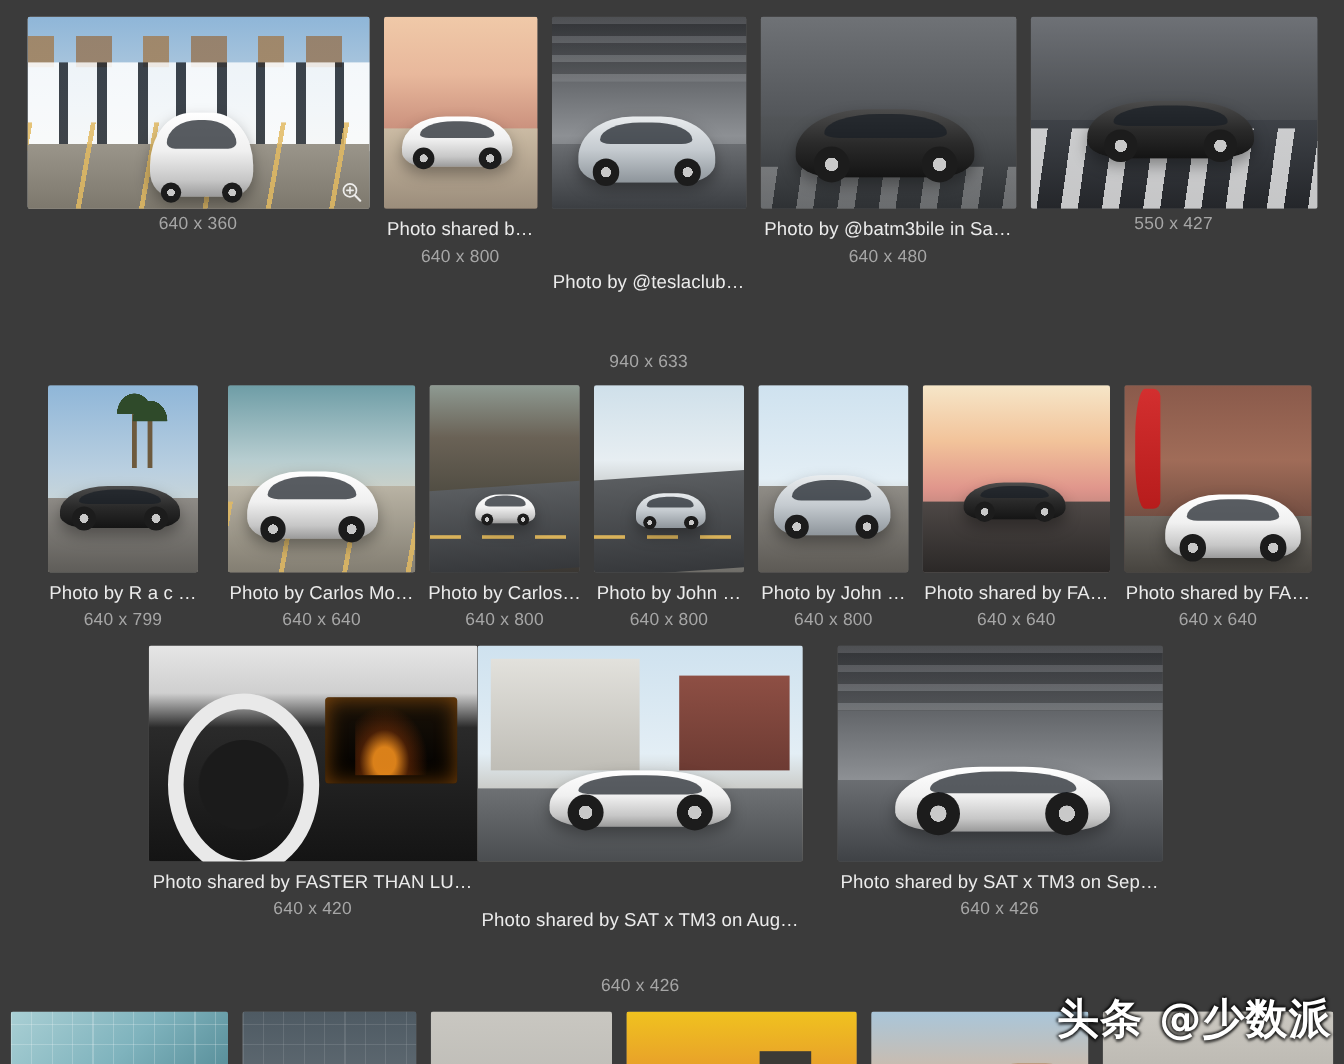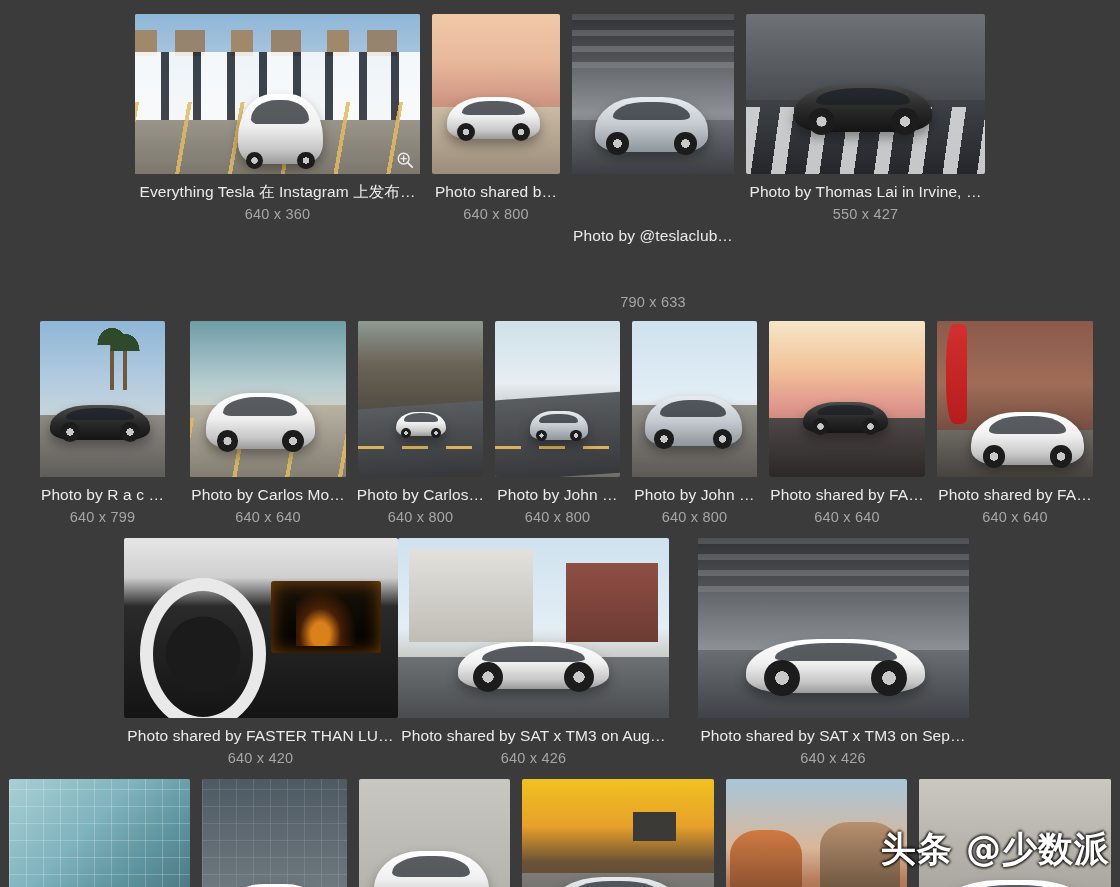--- a/index.html
+++ b/index.html
@@ -250,21 +250,20 @@
           </div>
           <span class="zoom-badge">
   <svg viewBox="0 0 20 20" width="18" height="18">
     <circle cx="8.5" cy="8.5" r="6" fill="none" stroke="#ffffff" stroke-width="1.6"></circle>
     <line x1="13" y1="13" x2="18" y2="18" stroke="#ffffff" stroke-width="2" stroke-linecap="round"></line>
     <line x1="5.6" y1="8.5" x2="11.4" y2="8.5" stroke="#ffffff" stroke-width="1.5" stroke-linecap="round"></line>
     <line x1="8.5" y1="5.6" x2="8.5" y2="11.4" stroke="#ffffff" stroke-width="1.5" stroke-linecap="round"></line>
   </svg>
 </span>
         </div>
-        <div class="caption">Everything Tesla 在 Instagram 上发布…</div>
         <div class="dims">640 x 360</div>
       </div>
       <div class="cell" style="width: 128px;">
         <div class="thumb" style="width: 128px; height: 160px;">
           <div class="art sky-dusk">
             <div class="ground" style="height:42%;background:linear-gradient(#cbbba4,#9b8d7b)"></div>
          <div class="car white" style="left:12%;width:72%;height:26%;bottom:22%">
               <i class="wheel l"></i>
               <i class="wheel r"></i>
             </div>
@@ -278,34 +277,47 @@
           <div class="art garage">
             <div class="ceilbeams"></div>
          <div class="ground" style="height:34%;background:linear-gradient(#6a6d71,#3b3e42)"></div>
          <div class="car silver" style="left:14%;width:70%;height:34%;bottom:14%">
               <i class="wheel l"></i>
               <i class="wheel r"></i>
             </div>
           </div>
         </div>
         <div class="caption">Photo by @teslaclub…</div>
-        <div class="dims">790 x 633</div>
+        <div class="dims">940 x 633</div>
+      </div>
+      <div class="cell" style="width: 213px;">
+        <div class="thumb" style="width: 213px; height: 160px;">
+          <div class="art asphalt">
+            <div style="position:absolute;inset:0 0 48% 0;background:linear-gradient(#6f7276,#53565a)"></div>
+         <div class="stripes" style="height:22%;opacity:.35"></div>
+         <div class="car black" style="left:14%;width:70%;height:36%;bottom:16%">
+              <i class="wheel l"></i>
+              <i class="wheel r"></i>
+            </div>
+          </div>
+        </div>
+        <div class="caption">Photo by @batm3bile in Sa…</div>
+        <div class="dims">640 x 480</div>
       </div>
       <div class="cell" style="width: 239px;">
         <div class="thumb" style="width: 239px; height: 160px;">
           <div class="art sky-night">
             <div style="position:absolute;inset:0 0 46% 0;background:linear-gradient(#6e7176,#494c50)"></div>
          <div class="stripes"></div>
          <div class="car black" style="left:20%;width:58%;height:30%;bottom:26%">
               <i class="wheel l"></i>
               <i class="wheel r"></i>
             </div>
           </div>
         </div>
-        <div class="caption">Photo by Thomas Lai in Irvine, …</div>
         <div class="dims">550 x 427</div>
       </div>
     </div>
     <div class="row" style="gap: 12px; margin-top: 10px;">
       <div class="cell" style="width: 151px;">
         <div class="thumb" style="width: 125px; height: 156px;">
           <div class="art sky-blue">
             <i class="palm" style="left:56%;top:10%;height:34%"></i>
          <i class="palm" style="left:66%;top:14%;height:30%"></i>
          <div class="ground" style="height:40%;background:linear-gradient(#8e8b86,#5f5d59)"></div>
@@ -408,21 +420,21 @@
           <div class="art interior">
             <div class="steer"></div>
             <div class="screen">
               <div class="flame"></div>
             </div>
           </div>
         </div>
         <div class="caption">Photo shared by FASTER THAN LU…</div>
         <div class="dims">640 x 420</div>
       </div>
-      <div class="cell" style="width: 304px;">
+      <div class="cell" style="width: 304px; gap: 32px;">
         <div class="thumb" style="width: 271px; height: 180px;">
           <div class="art sky-pale">
             <div style="position:absolute;left:4%;top:6%;width:46%;height:52%;background:linear-gradient(#e2e1dc,#bfbdb6)"></div>
          <div style="position:absolute;right:4%;top:14%;width:34%;height:44%;background:linear-gradient(#8e4f44,#6d3b33)"></div>
          <div class="ground" style="height:34%;background:linear-gradient(#6e7174,#4a4d50)"></div>
          <div class="car white" style="left:22%;width:56%;height:26%;bottom:16%">
               <i class="wheel l"></i>
               <i class="wheel r"></i>
             </div>
           </div>

